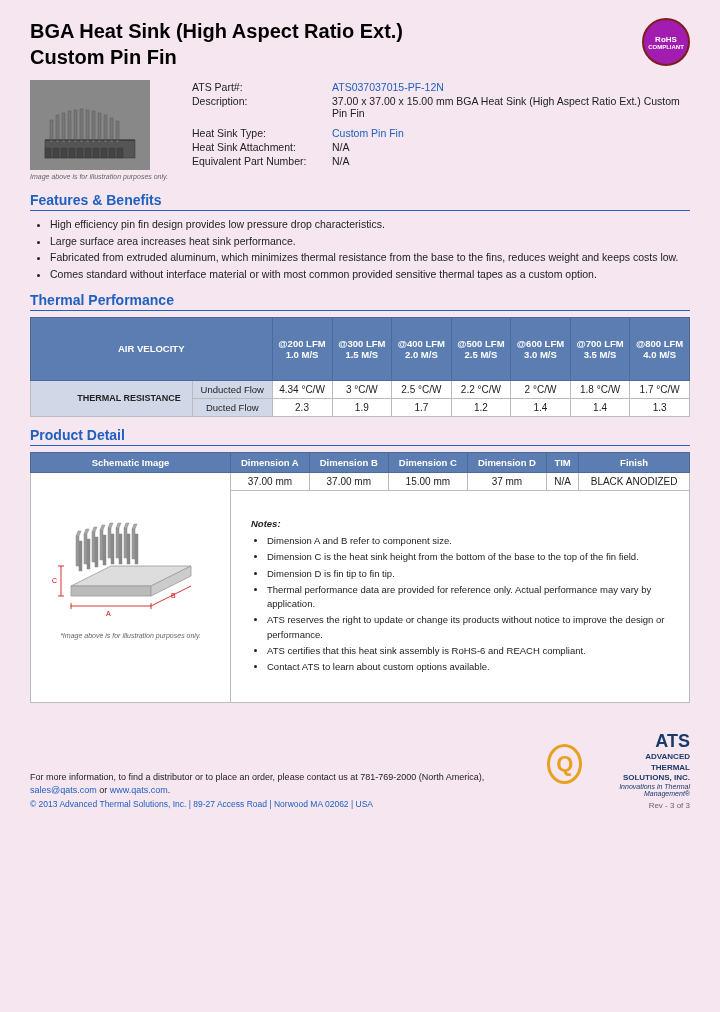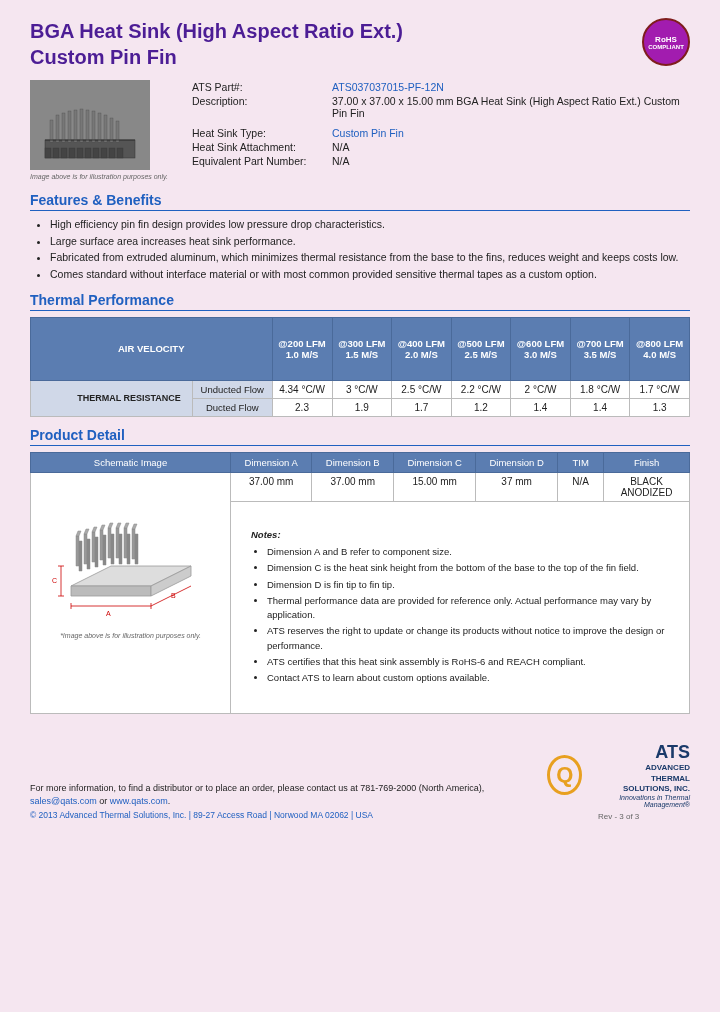--- a/index.html
+++ b/index.html
@@ -21,21 +21,21 @@
     
     .header-section {
       display: flex;
       justify-content: space-between;
       align-items: flex-start;
       margin-bottom: 10px;
     }
     .page-title {
       font-size: 20px;
       font-weight: bold;
-      color: #4c1d95;
+      color: #000000;
       line-height: 1.3;
     }
     .rohs-badge {
       width: 48px;
       height: 48px;
       border-radius: 50%;
       background: #a21caf;
       display: flex;
       flex-direction: column;
       align-items: center;
@@ -152,23 +152,23 @@
     }
     .product-detail-table {
       width: 100%;
       border-collapse: collapse;
       font-size: 10px;
     }
     .product-detail-table th {
       background: #5b7db1;
       color: white;
       text-align: center;
-      padding: 4px 13px;
+      padding: 4px 3px;
       border: 1px solid #4a6a9a;
-      font-weight: normal;
+      font-weight: bold;
       font-size: 9.5px;
     }
     .product-detail-table td {
       border: 1px solid #bbb;
       text-align: center;
       padding: 3px 4px;
       background: white;
       font-size: 10px;
       vertical-align: top;
     }
@@ -243,21 +243,21 @@
       line-height: 1.3;
     }
     .ats-big {
       font-size: 18px;
       font-weight: bold;
       color: #1a3a6a;
     }
     .page-num {
       font-size: 8px;
       color: #666;
-      text-align: center;
+      text-align: right;
       margin-top: 4px;
     }
     
     .hs-svg { display: block; margin: auto; }
   </style>
 </head>
 <body>
 
 <div class="page">
 

